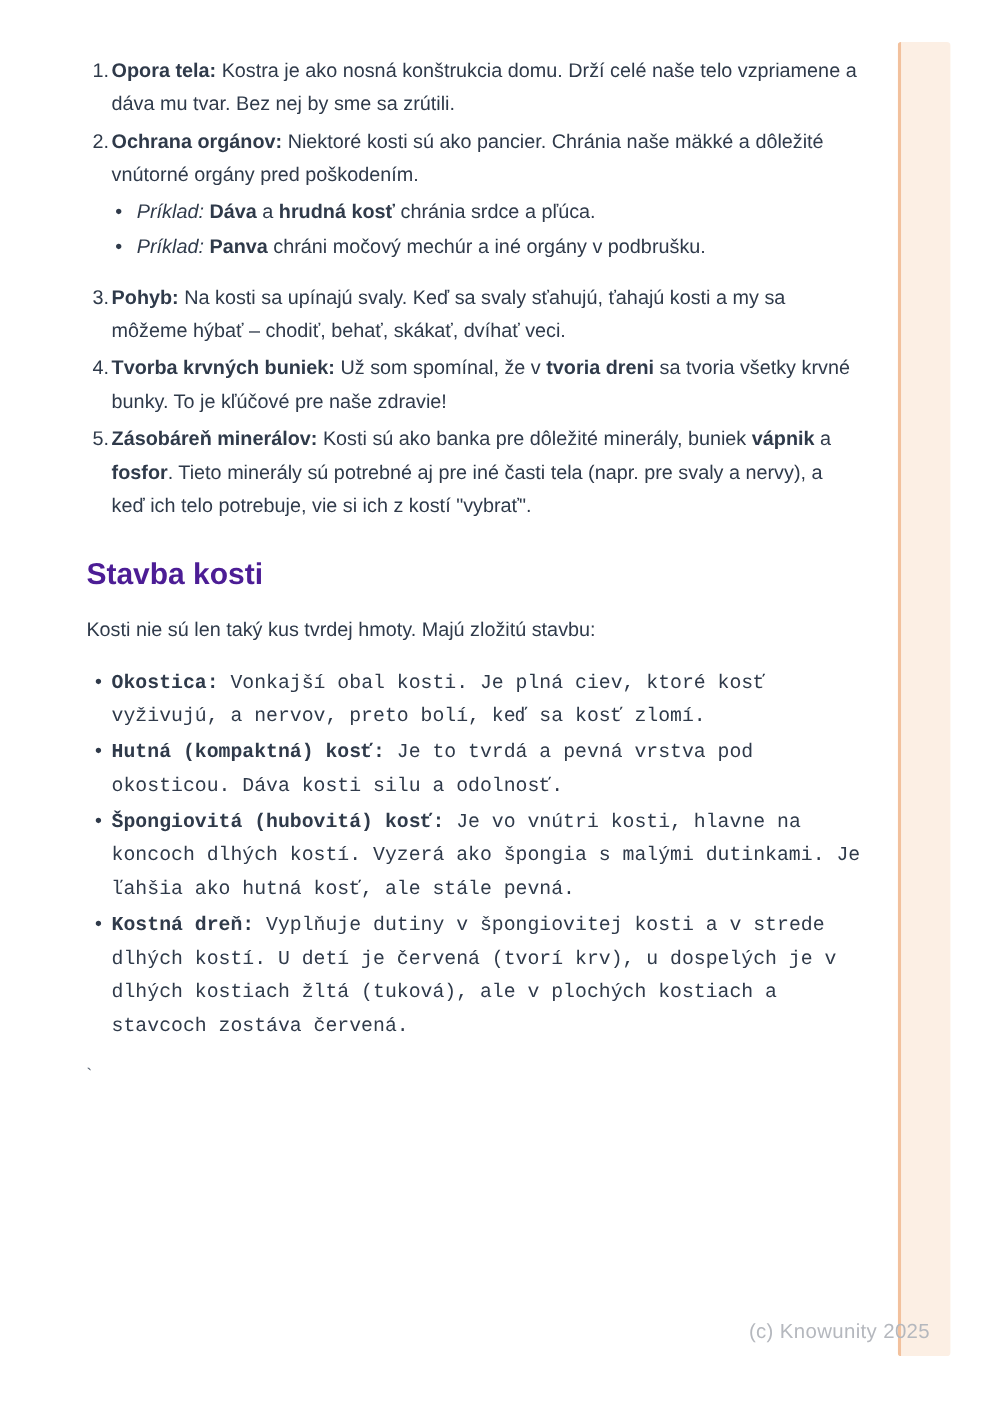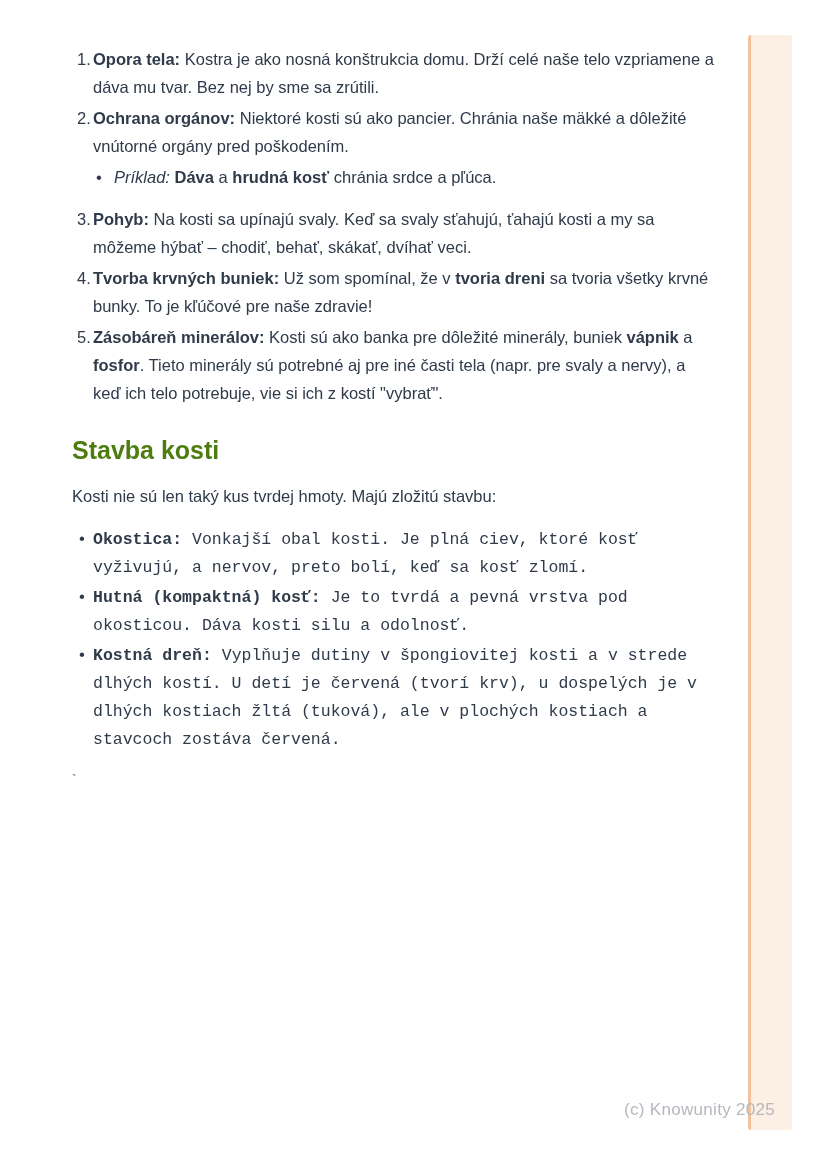--- a/index.html
+++ b/index.html
@@ -49,21 +49,21 @@
   .sublist { margin: 0 0 14px 22px; }
   .subitem { display: flex; margin-bottom: 1px; }
   .submark { flex: none; width: 20px; padding-left: 2px; box-sizing: border-box; }
   .submark::before { content: "\2022"; }
   .subtext { flex: 1; }
 
   .heading {
     font-size: 25px;
     line-height: 32px;
     font-weight: bold;
-    color: #4d7c0f;
+    color: #4c1d95;
     margin: 27px 0 16px 0;
   }
 
   .intro { margin: 0 0 16px 0; }
 
   .stray {
     margin-top: 12px;
     font-size: 14px;
     color: #55606f;
   }
@@ -97,20 +97,24 @@
       <div>
         <div class="nitem">
           <span class="nmark">2.</span>
           <span class="ntext"><span class="b">Ochrana orgánov:</span><span> Niektoré kosti sú ako pancier. Chránia naše mäkké a dôležité vnútorné orgány pred poškodením.</span></span>
         </div>
         <div class="sublist">
           <div class="subitem">
             <span class="submark"></span>
             <span class="subtext"><span class="i">Príklad: </span><span class="b">Dáva</span><span> a </span><span class="b">hrudná kosť</span><span> chránia srdce a pľúca.</span></span>
           </div>
+          <div class="subitem">
+            <span class="submark"></span>
+            <span class="subtext"><span class="i">Príklad: </span><span class="b">Panva</span><span> chráni močový mechúr a iné orgány v podbrušku.</span></span>
+          </div>
         </div>
       </div>
 
       <div class="nitem">
         <span class="nmark">3.</span>
         <span class="ntext"><span class="b">Pohyb:</span><span> Na kosti sa upínajú svaly. Keď sa svaly sťahujú, ťahajú kosti a my sa môžeme hýbať – chodiť, behať, skákať, dvíhať veci.</span></span>
       </div>
 
       <div class="nitem">
         <span class="nmark">4.</span>
@@ -133,20 +137,24 @@
       <div class="bitem">
         <span class="bmark"></span>
         <span class="btext"><span class="b">Okostica:</span><span> Vonkajší obal kosti. Je plná ciev, ktoré kosť vyživujú, a nervov, preto bolí, keď sa kosť zlomí.</span></span>
       </div>
 
       <div class="bitem">
         <span class="bmark"></span>
         <span class="btext"><span class="b">Hutná (kompaktná) kosť:</span><span> Je to tvrdá a pevná vrstva pod okosticou. Dáva kosti silu a odolnosť.</span></span>
       </div>
 
+      <div class="bitem">
+        <span class="bmark"></span>
+        <span class="btext"><span class="b">Špongiovitá (hubovitá) kosť:</span><span> Je vo vnútri kosti, hlavne na koncoch dlhých kostí. Vyzerá ako špongia s malými dutinkami. Je ľahšia ako hutná kosť, ale stále pevná.</span></span>
+      </div>
 
       <div class="bitem">
         <span class="bmark"></span>
         <span class="btext"><span class="b">Kostná dreň:</span><span> Vyplňuje dutiny v špongiovitej kosti a v strede dlhých kostí. U detí je červená (tvorí krv), u dospelých je v dlhých kostiach žltá (tuková), ale v plochých kostiach a stavcoch zostáva červená.</span></span>
       </div>
 
     </div>
 
     <div class="stray">`</div>
 

